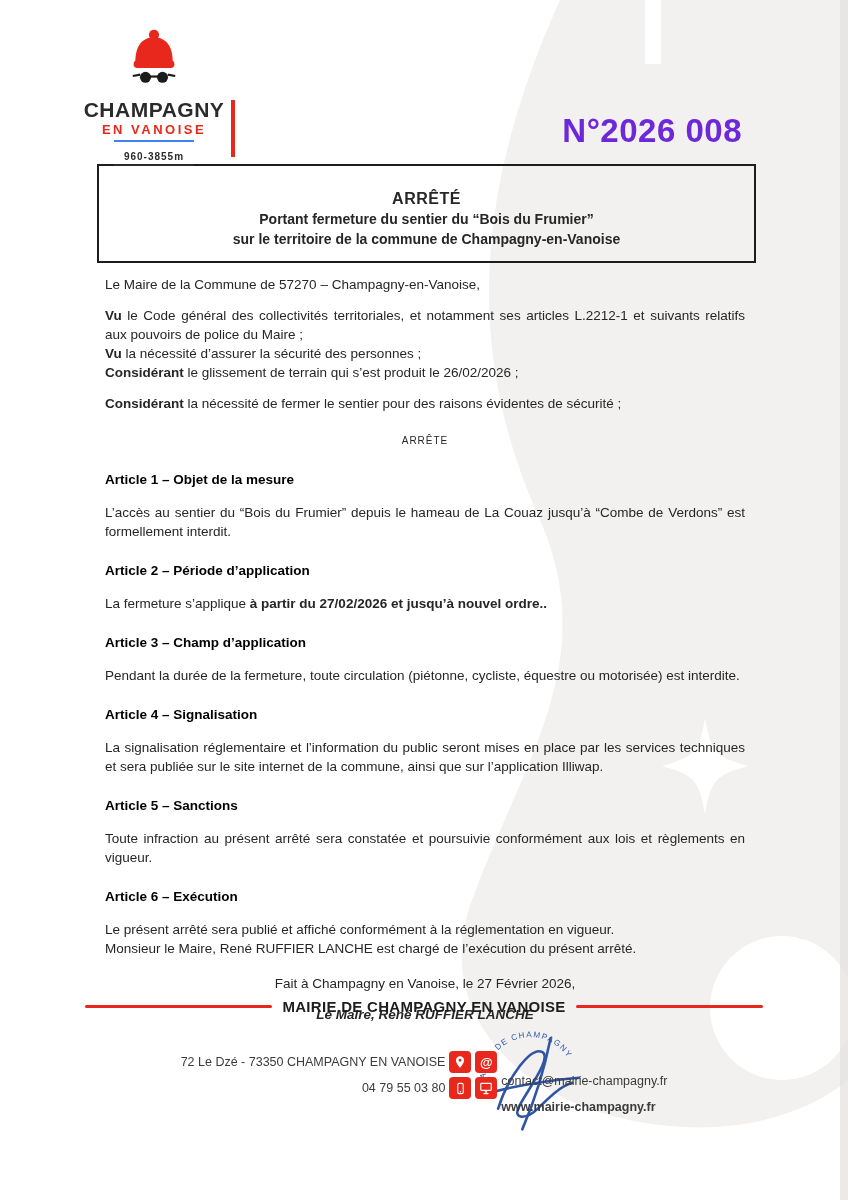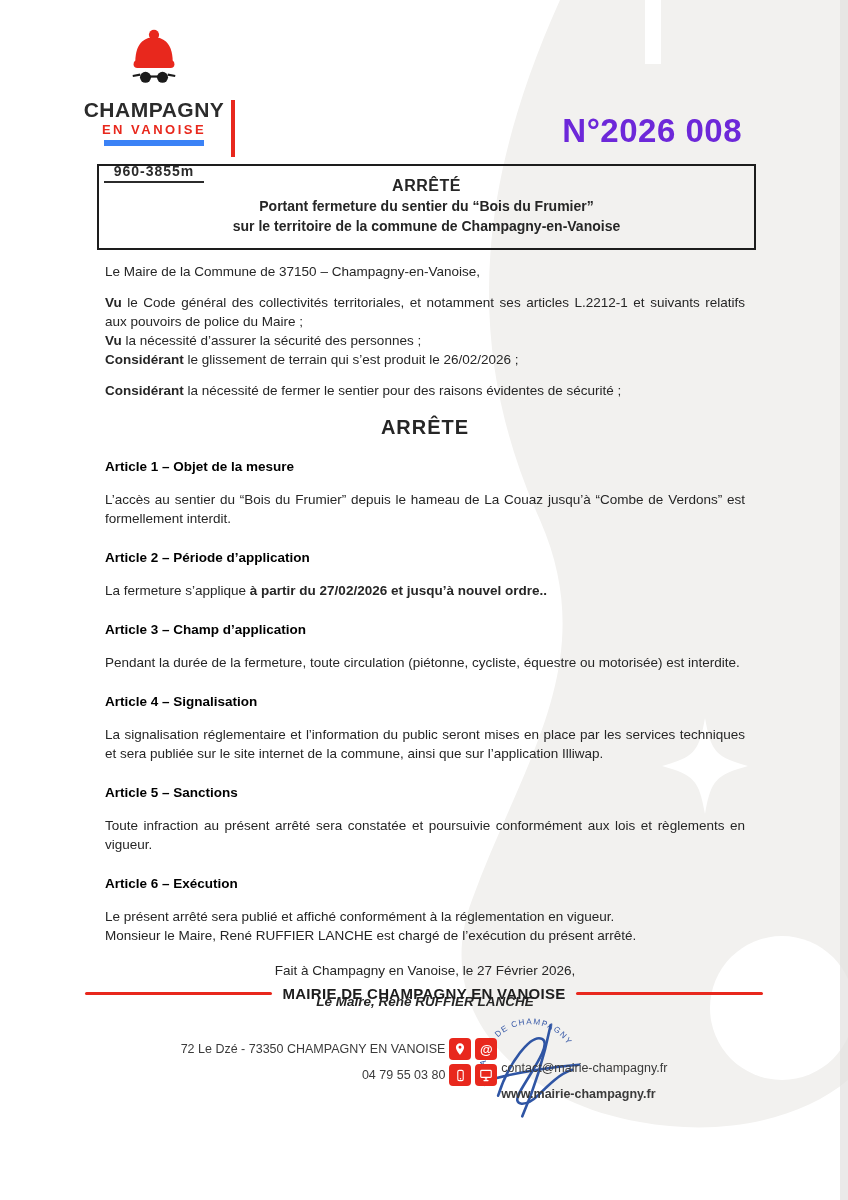--- a/index.html
+++ b/index.html
@@ -10,38 +10,38 @@
     background:#ffffff; color:#262626; overflow:hidden;
   }
   .watermark{ position:absolute; inset:0; z-index:0; pointer-events:none; }
   .layer{ position:relative; z-index:1; }
 
   
   .header{ position:relative; height:164px; }
   .logo{ position:absolute; left:78px; top:28px; width:152px; text-align:center; }
   .logo-title{ font-size:21px; font-weight:bold; letter-spacing:.5px; color:#2b2b2b; margin-top:-2px; }
   .logo-sub{ font-size:13px; font-weight:bold; letter-spacing:2.5px; color:#e8281d; }
-  .logo-alt{ display:inline-block; border-top:6px solid #3b82f6; border-bottom:2px solid #2b2b2b;
-             padding:17px 10px 2px; font-size:14px; font-weight:bold; letter-spacing:1px; margin-top:3px; color:#2b2b2b;}
+  .logo-alt{ display:inline-block; border-top:2px solid #3b82f6; border-bottom:2px solid #2b2b2b;
+             padding:9px 10px 2px; font-size:10px; font-weight:bold; letter-spacing:1px; margin-top:3px; color:#2b2b2b;}
   .red-bar{ position:absolute; left:231px; top:100px; width:4px; height:57px; background:#e8281d; }
   .doc-number{ position:absolute; right:106px; top:112px; font-size:33px; font-weight:bold; color:#6d28d9; letter-spacing:.5px; }
 
   
   .title-box{
-    margin:0 92px 0 97px; border:2px solid #1d1d1d; padding:9px 14px 11px;
+    margin:0 92px 0 97px; border:2px solid #1d1d1d; padding:22px 14px 11px;
     text-align:center; line-height:1.4;
   }
   .tb1{ font-size:16px; font-weight:bold; letter-spacing:.5px; }
   .tb2{ font-size:14px; font-weight:bold; }
 
   
   .doc-body{ margin:12px 103px 0 105px; font-size:13.5px; line-height:19px; text-align:justify; }
   .doc-body p{ margin:0; }
   .mt{ margin-top:12px !important; }
-  .decree-word{ text-align:center; font-weight:bold; font-size:20px; letter-spacing:1px; margin-top:18px !important; }
+  .decree-word{ text-align:center; font-weight:normal; font-size:10px; letter-spacing:1px; margin-top:18px !important; }
   .article-heading{ font-size:13.5px; font-weight:bold; margin:20px 0 14px; color:#000000; }
 
   .closing{ text-align:center; margin-top:16px !important; }
   .signatory{ text-align:center; margin-top:12px !important; font-weight:bold; font-style:italic; }
 
   .signature-wrap{ text-align:center; margin-top:2px; height:112px; }
   .signature-wrap svg{ transform:translateX(105px); }
 
   
   .footer{ position:absolute; left:0; right:0; bottom:18px; z-index:2; }
@@ -95,21 +95,21 @@
     </header>
 
     <div class="title-box">
       <div class="tb1">ARRÊTÉ</div>
       <div class="tb2">Portant fermeture du sentier du “Bois du Frumier”</div>
       <div class="tb2">sur le territoire de la commune de Champagny-en-Vanoise</div>
     </div>
 
     <main class="doc-body">
 
-      <p class="mt">Le Maire de la Commune de 37150 – Champagny-en-Vanoise,</p>
+      <p class="mt">Le Maire de la Commune de 57270 – Champagny-en-Vanoise,</p>
 
       <div class="mt">
         <p><strong>Vu</strong><span> le Code général des collectivités territoriales, et notamment ses articles L.2212-1 et suivants relatifs aux pouvoirs de police du Maire ;</span></p>
         <p><strong>Vu</strong><span> la nécessité d’assurer la sécurité des personnes ;</span></p>
         <p><strong>Considérant</strong><span> le glissement de terrain qui s’est produit le 26/02/2026 ;</span></p>
       </div>
 
       <p class="mt"><strong>Considérant</strong><span> la nécessité de fermer le sentier pour des raisons évidentes de sécurité ;</span></p>
 
       <p class="decree-word">ARRÊTE</p>

